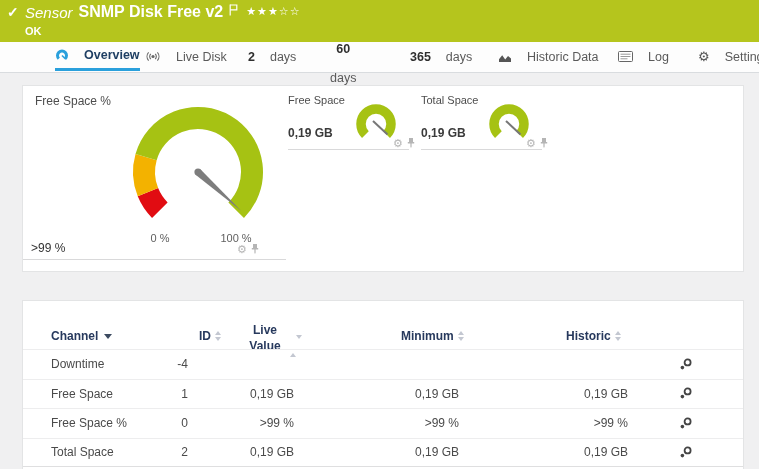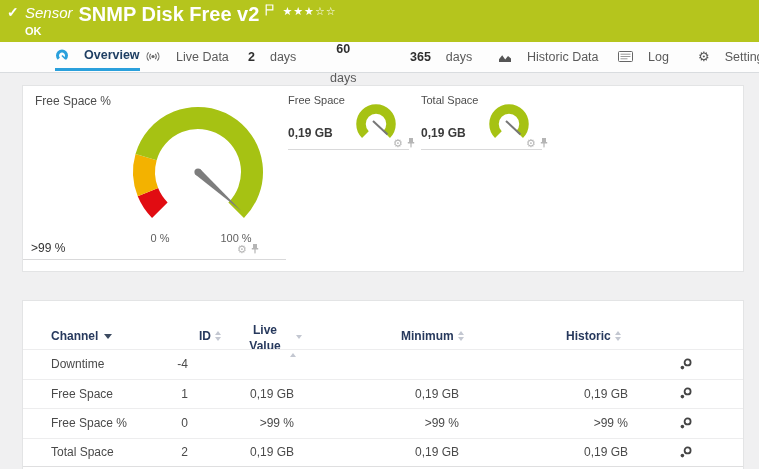--- a/index.html
+++ b/index.html
@@ -5,21 +5,21 @@
   * { margin:0; padding:0; box-sizing:border-box; }
   body { font-family:"Liberation Sans", sans-serif; background:#dcdcdc; }
   .screen { position:relative; width:759px; height:469px; background:#f0f0f1; overflow:hidden;
             font-family:"Liberation Sans", sans-serif; }
 
   
   .topbar { position:absolute; left:0; top:0; width:759px; height:42px; background:var(--header-green); color:#fff; }
   .check { position:absolute; left:7px; top:4px; font-size:14px; font-weight:bold; }
   .title-row { position:absolute; left:25px; top:3px; display:flex; align-items:flex-start; gap:6px; white-space:nowrap; }
   .kind { font-style:italic; font-size:15px; padding-top:1px; }
-  .sensor-title { font-size:20px; font-weight:bold; }
+  .sensor-title { font-size:16px; font-weight:bold; }
   .flagicon { margin-top:1px; }
   .stars { font-size:11px; letter-spacing:1px; margin-top:2px; margin-left:2px; }
   .okstatus { position:absolute; left:25px; top:25px; font-size:11px; font-weight:bold; }
 
   
   .tabbar { position:absolute; left:0; top:42px; width:759px; height:31px; background:#fdfdfd; border-bottom:1px solid #d9dcdf; }
   .tab { position:absolute; top:0; height:29px; display:flex; align-items:center; gap:15px;
          font-size:12.5px; color:#5a5a5a; cursor:pointer; white-space:nowrap; }
   .tab b { color:#2f2f2f; font-weight:bold; }
   .tab.active { color:#1f3f63; font-weight:bold; border-bottom:3px solid var(--accent-blue); }
@@ -88,21 +88,21 @@
       <span>Overview</span>
     </div>
     <div class="tab" style="left:145px;">
       <svg width="16" height="13" viewBox="0 0 16 13">
         <circle cx="8" cy="6.5" r="1.6" fill="#666"></circle>
         <path d="M5.8,3.9 A3.6,3.6 0 0 0 5.8,9.1" fill="none" stroke="#666" stroke-width="1.1"></path>
         <path d="M3.6,2.4 A6.2,6.2 0 0 0 3.6,10.6" fill="none" stroke="#666" stroke-width="1.1"></path>
         <path d="M10.2,3.9 A3.6,3.6 0 0 1 10.2,9.1" fill="none" stroke="#666" stroke-width="1.1"></path>
         <path d="M12.4,2.4 A6.2,6.2 0 0 1 12.4,10.6" fill="none" stroke="#666" stroke-width="1.1"></path>
       </svg>
-      <span>Live Data</span>
+      <span>Live Disk</span>
     </div>
     <div class="tab" style="left:248px;">
       <b>2</b>
       <span>days</span>
     </div>
     <div class="tab" style="left:330px;flex-direction:column;">
       <b>60</b>
       <span>days</span>
     </div>
     <div class="tab" style="left:410px;">

